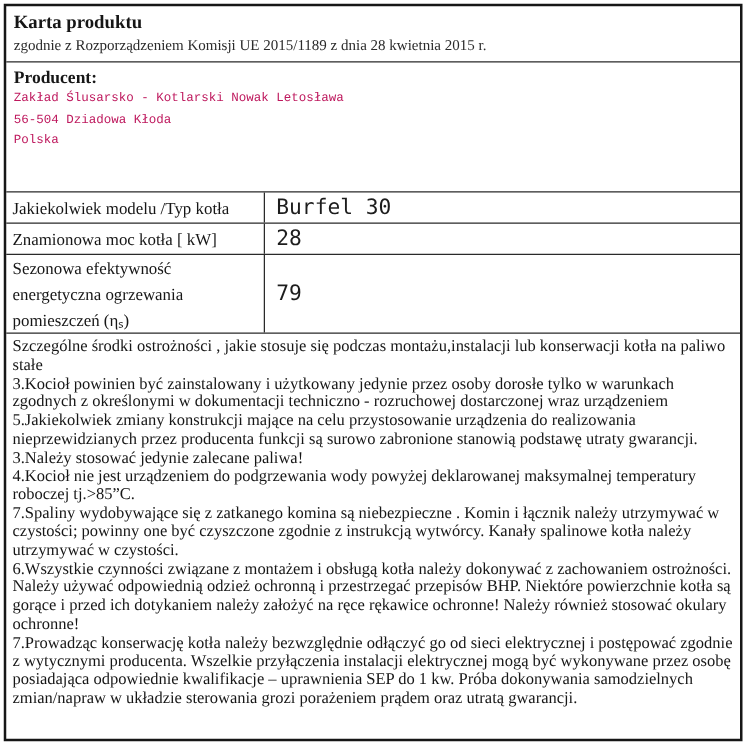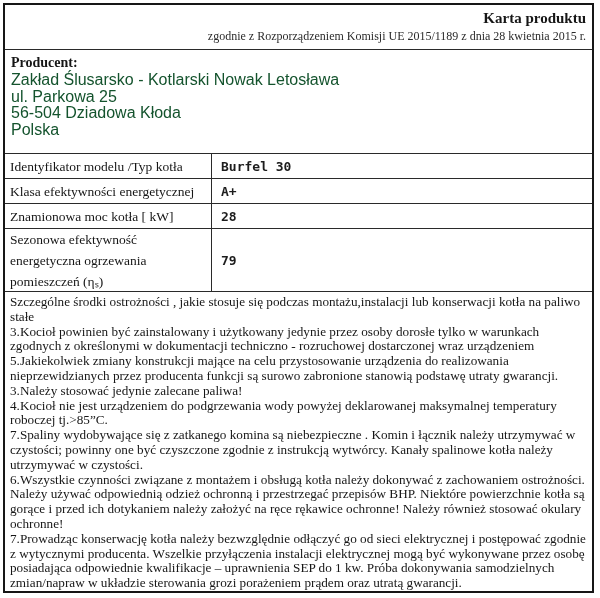--- a/index.html
+++ b/index.html
@@ -15,21 +15,21 @@
     left: 3px; top: 3px;
     width: 591px; height: 590px;
     border: 2px solid #161616;
     background: #ffffff;
     display: flex;
     flex-direction: column;
   }
   .sep-b { border-bottom: 1px solid #2a2a2a; }
 
   
-  .hdr { height: 45px; padding: 4px 6px 0 6px; text-align: right; }
+  .hdr { height: 45px; padding: 4px 6px 0 6px; }
   .hdr-title {
     font-family: "Liberation Serif", serif;
     font-weight: bold;
     font-size: 15px;
     line-height: 19px;
   }
   .hdr-sub {
     font-family: Liberation Serif, serif;
     font-size: 12px;
     line-height: 17px;
@@ -39,24 +39,24 @@
 
   
   .producer { height: 104px; padding: 4px 6px 0 6px; }
   .producer-label {
     font-family: "Liberation Serif", serif;
     font-size: 14px;
     line-height: 18px;
     font-weight: bold;
   }
   .producer-line {
-    font-family: Liberation Sans, sans-serif;
-    font-size: 16px;
+    font-family: Liberation Mono, monospace;
+    font-size: 10px;
     line-height: 16.5px;
-    color: #14532d;
+    color: #be185d;
   }
 
   
   .spec-row { display: flex; align-items: stretch; }
   .spec-row.h25 { height: 25px; }
   .spec-row.h41 { height: 41px; }
   .spec-row.h63 { height: 63px; }
   .spec-label {
     width: 207px;
     border-right: 1px solid #2a2a2a;
@@ -66,22 +66,22 @@
     line-height: 19px;
     display: flex;
     align-items: center;
   }
   .spec-label.nowrap { white-space: nowrap; overflow: hidden; }
   .spec-row.h63 .spec-label { line-height: 21px; }
   .spec-value {
     flex: 1;
     padding: 1px 4px 1px 9px;
     font-family: "DejaVu Sans Mono", monospace;
-    font-weight: bold;
-    font-size: 13px;
+    font-weight: normal;
+    font-size: 17px;
     color: #1d1d1d;
     display: flex;
     align-items: center;
   }
 
   
   .safety {
     flex: 1;
     padding: 3px 5px 0 5px;
     font-family: "Liberation Serif", serif;
@@ -97,33 +97,28 @@
 <div class="doc">
 
   <div class="hdr sep-b">
     <div class="hdr-title">Karta produktu</div>
     <div class="hdr-sub">zgodnie z Rozporządzeniem Komisji UE 2015/1189 z dnia 28 kwietnia 2015 r.</div>
   </div>
 
   <div class="producer sep-b">
     <div class="producer-label">Producent:</div>
     <div class="producer-line">Zakład Ślusarsko - Kotlarski Nowak Letosława</div>
-    <div class="producer-line">ul. Parkowa 25</div>
     <div class="producer-line">56-504 Dziadowa Kłoda</div>
     <div class="producer-line">Polska</div>
   </div>
 
   <div>
     <div class="spec-row h25 sep-b">
-      <div class="spec-label nowrap">Identyfikator modelu /Typ kotła</div>
+      <div class="spec-label nowrap">Jakiekolwiek modelu /Typ kotła</div>
       <div class="spec-value">Burfel 30</div>
-    </div>
-    <div class="spec-row h25 sep-b">
-      <div class="spec-label nowrap">Klasa efektywności energetycznej</div>
-      <div class="spec-value">A+</div>
     </div>
     <div class="spec-row h25 sep-b">
       <div class="spec-label nowrap">Znamionowa moc kotła [ kW]</div>
       <div class="spec-value">28</div>
     </div>
     <div class="spec-row h63 sep-b">
       <div class="spec-label">Sezonowa efektywność energetyczna ogrzewania pomieszczeń (ηₛ)</div>
       <div class="spec-value">79</div>
     </div>
   </div>

